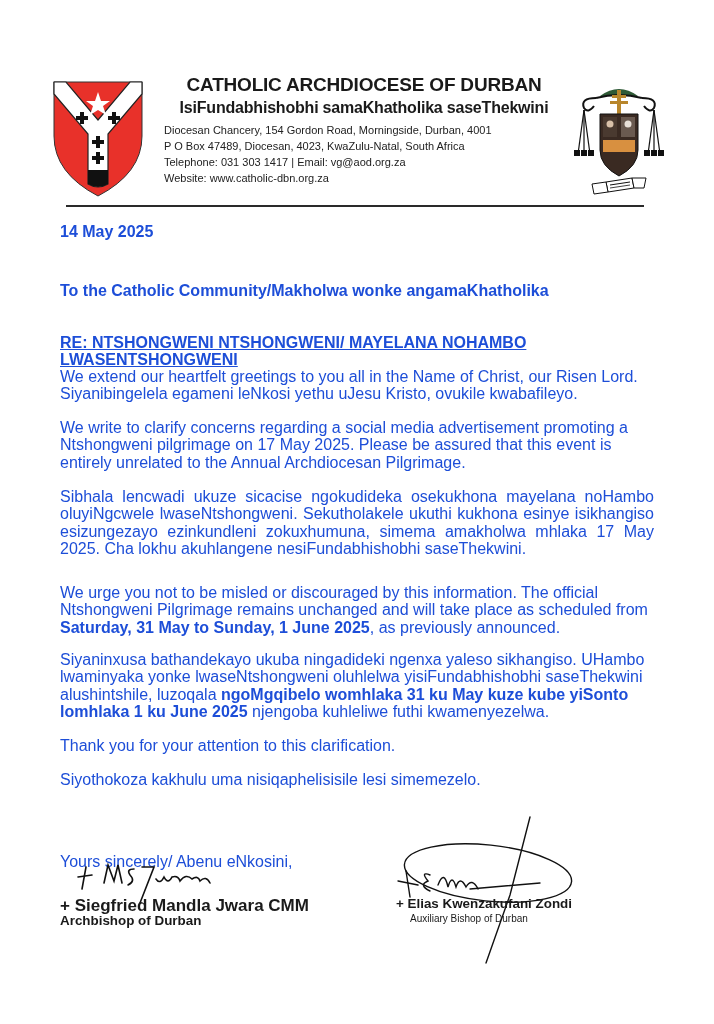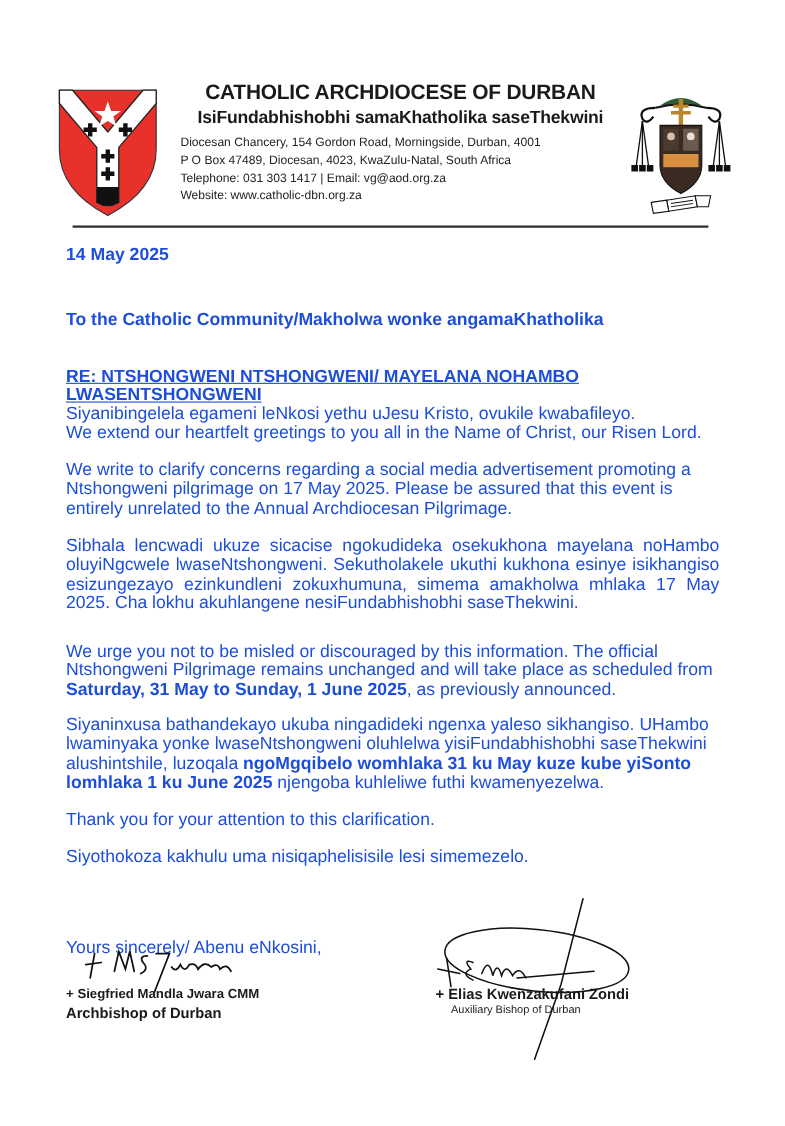--- a/index.html
+++ b/index.html
@@ -31,21 +31,21 @@
   .subject { top: 334px; font-weight: bold; text-decoration: underline; }
   .p1 { top: 368px; }
   .p2 { top: 419px; }
   .p3 { top: 488px; text-align: justify; }
   .p4 { top: 584px; }
   .p5 { top: 651px; }
   .p6 { top: 737px; }
   .p7 { top: 771px; }
   .p8 { top: 805px; margin-top: 48px; }
 
-  .sig1-name { left: 60px; top: 896px; font-size: 12px; font-weight: bold; }
+  .sig1-name { left: 60px; top: 896px; font-size: 17px; font-weight: bold; }
   .sig1-title { left: 60px; top: 913px; font-size: 13.4px; font-weight: bold; }
   .sig2-name { left: 396px; top: 896px; font-size: 13.4px; font-weight: bold; }
   .sig2-title { left: 410px; top: 913px; font-size: 10px; font-weight: normal; }
 
   #sig1 { left: 70px; top: 855px; width: 180px; height: 50px; }
   #sig2 { left: 390px; top: 815px; width: 190px; height: 150px; }
 </style>
 </head>
 <body>
 
@@ -104,22 +104,22 @@
   <line x1="40" y1="104" x2="60" y2="101" stroke="#111" stroke-width="0.8"></line>
 </svg>
 
 <div class="abs rule"></div>
 
 <div class="abs txt date">14 May 2025</div>
 <div class="abs txt addressee">To the Catholic Community/Makholwa wonke angamaKhatholika</div>
 <div class="abs txt subject">RE: NTSHONGWENI NTSHONGWENI/ MAYELANA NOHAMBO LWASENTSHONGWENI</div>
 
 <div class="abs txt p1">
+  <div>We extend our heartfelt greetings to you all in the Name of Christ, our Risen Lord.</div>
   <div>Siyanibingelela egameni leNkosi yethu uJesu Kristo, ovukile kwabafileyo.</div>
-  <div>We extend our heartfelt greetings to you all in the Name of Christ, our Risen Lord.</div>
 </div>
 
 <div class="abs txt p2">We write to clarify concerns regarding a social media advertisement promoting a Ntshongweni pilgrimage on 17 May 2025. Please be assured that this event is entirely unrelated to the Annual Archdiocesan Pilgrimage.</div>
 <div class="abs txt p3">Sibhala lencwadi ukuze sicacise ngokudideka osekukhona mayelana noHambo oluyiNgcwele lwaseNtshongweni. Sekutholakele ukuthi kukhona esinye isikhangiso esizungezayo ezinkundleni zokuxhumuna, simema amakholwa mhlaka 17 May 2025. Cha lokhu akuhlangene nesiFundabhishobhi saseThekwini.</div>
 
 <div class="abs txt p4"><span>We urge you not to be misled or discouraged by this information. The official Ntshongweni Pilgrimage remains unchanged and will take place as scheduled from </span><span class="b">Saturday, 31 May to Sunday, 1 June 2025</span><span>, as previously announced.</span></div>
 
 <div class="abs txt p5"><span>Siyaninxusa bathandekayo ukuba ningadideki ngenxa yaleso sikhangiso. UHambo lwaminyaka yonke lwaseNtshongweni oluhlelwa yisiFundabhishobhi saseThekwini alushintshile, luzoqala </span><span class="b">ngoMgqibelo womhlaka 31 ku May kuze kube yiSonto lomhlaka 1 ku June 2025</span><span> njengoba kuhleliwe futhi kwamenyezelwa.</span></div>
 
 <div class="abs txt p6">Thank you for your attention to this clarification.</div>

